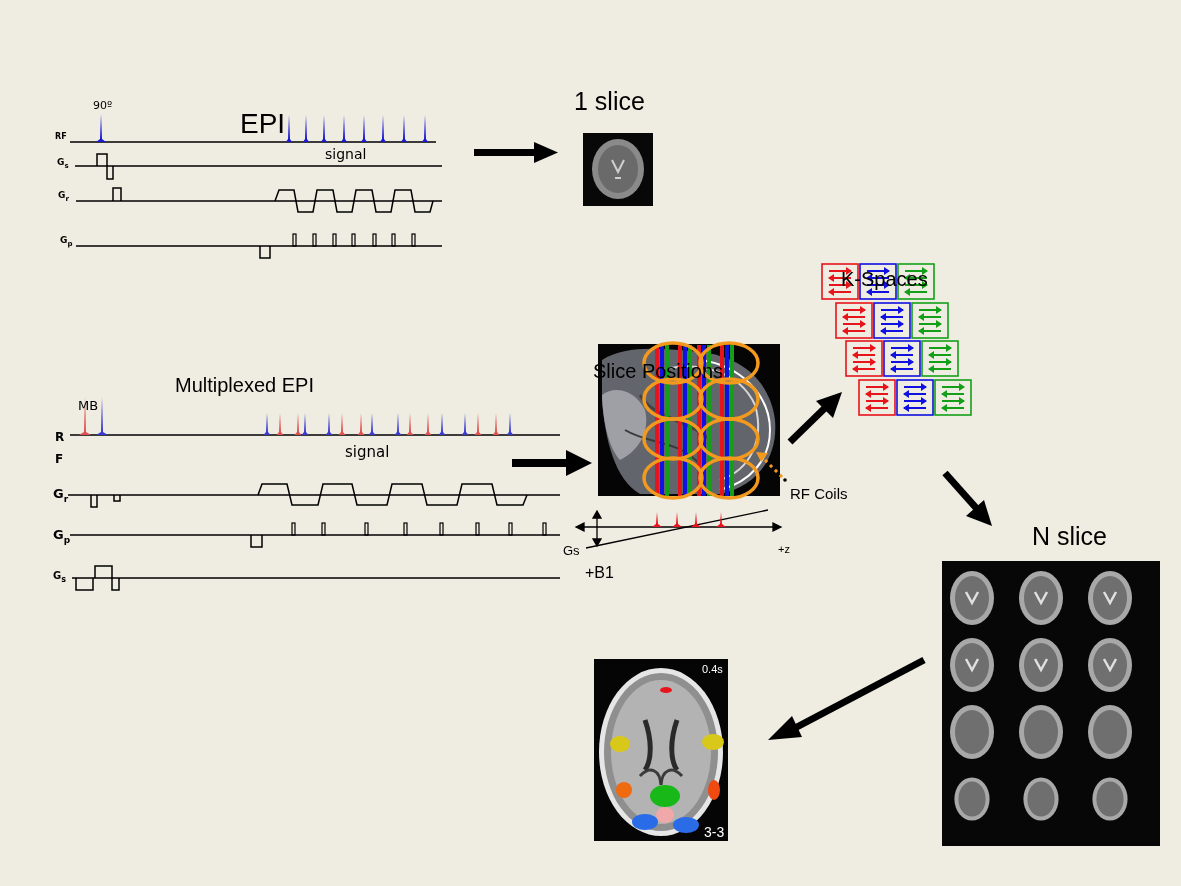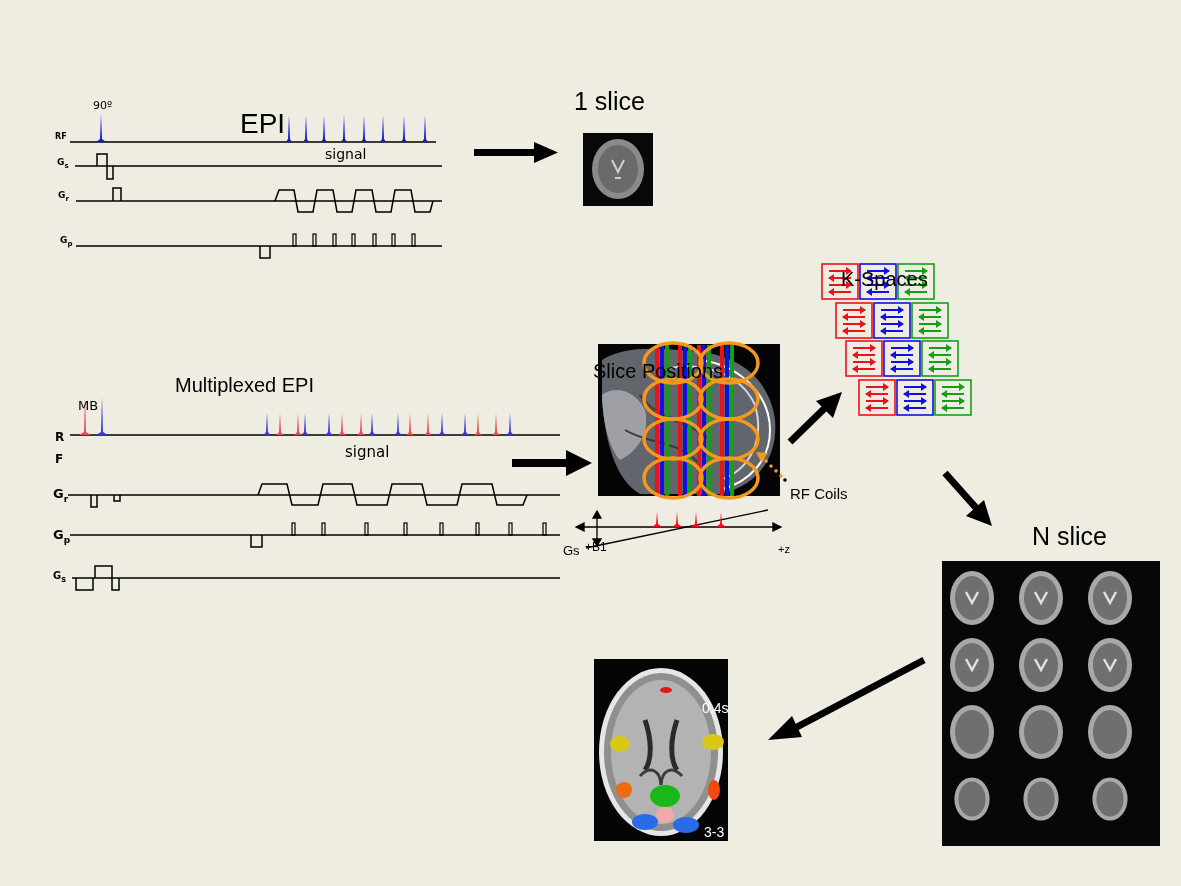--- a/index.html
+++ b/index.html
@@ -356,23 +356,23 @@
 <div class="abs" style="left:345px;top:443px;font-size:15px;font-family:'DejaVu Sans',sans-serif;">signal</div>
 <div class="abs lbl" style="left:55px;top:430px;font-size:12px;">R</div>
 <div class="abs lbl" style="left:55px;top:452px;font-size:12px;">F</div>
 <div class="abs lbl" style="left:53px;top:486px;font-size:13px;"><span>G</span><sub style="font-size:9px;">r</sub></div>
 <div class="abs lbl" style="left:53px;top:527px;font-size:13px;"><span>G</span><sub style="font-size:9px;">p</sub></div>
 <div class="abs lbl" style="left:53px;top:570px;font-size:10px;"><span>G</span><sub style="font-size:8px;">s</sub></div>
 
 <div class="abs" style="left:574px;top:87px;font-size:25px;">1 slice</div>
 
 <div class="abs title-b" style="left:593px;top:320px;font-size:20px;">Slice Positions</div>
-<div class="abs title-b" style="left:585px;top:500px;font-size:12px;">+B1</div>
+<div class="abs title-b" style="left:585px;top:524px;font-size:16px;">+B1</div>
 <div class="abs" style="left:563px;top:543px;font-size:13px;">Gs</div>
 <div class="abs" style="left:778px;top:543px;font-size:11px;">+z</div>
 <div class="abs" style="left:790px;top:485px;font-size:15px;">RF Coils</div>
 
 <div class="abs title-b" style="left:841px;top:228px;font-size:20px;">K-Spaces</div>
 
 <div class="abs" style="left:1032px;top:522px;font-size:25px;">N slice</div>
 
-<div class="abs" style="left:702px;top:700px;font-size:14px;color:#fff;">0.4s</div>
+<div class="abs" style="left:702px;top:663px;font-size:11px;color:#fff;">0.4s</div>
 <div class="abs" style="left:704px;top:824px;font-size:14px;color:#fff;">3-3</div>
 
 </body></html>

